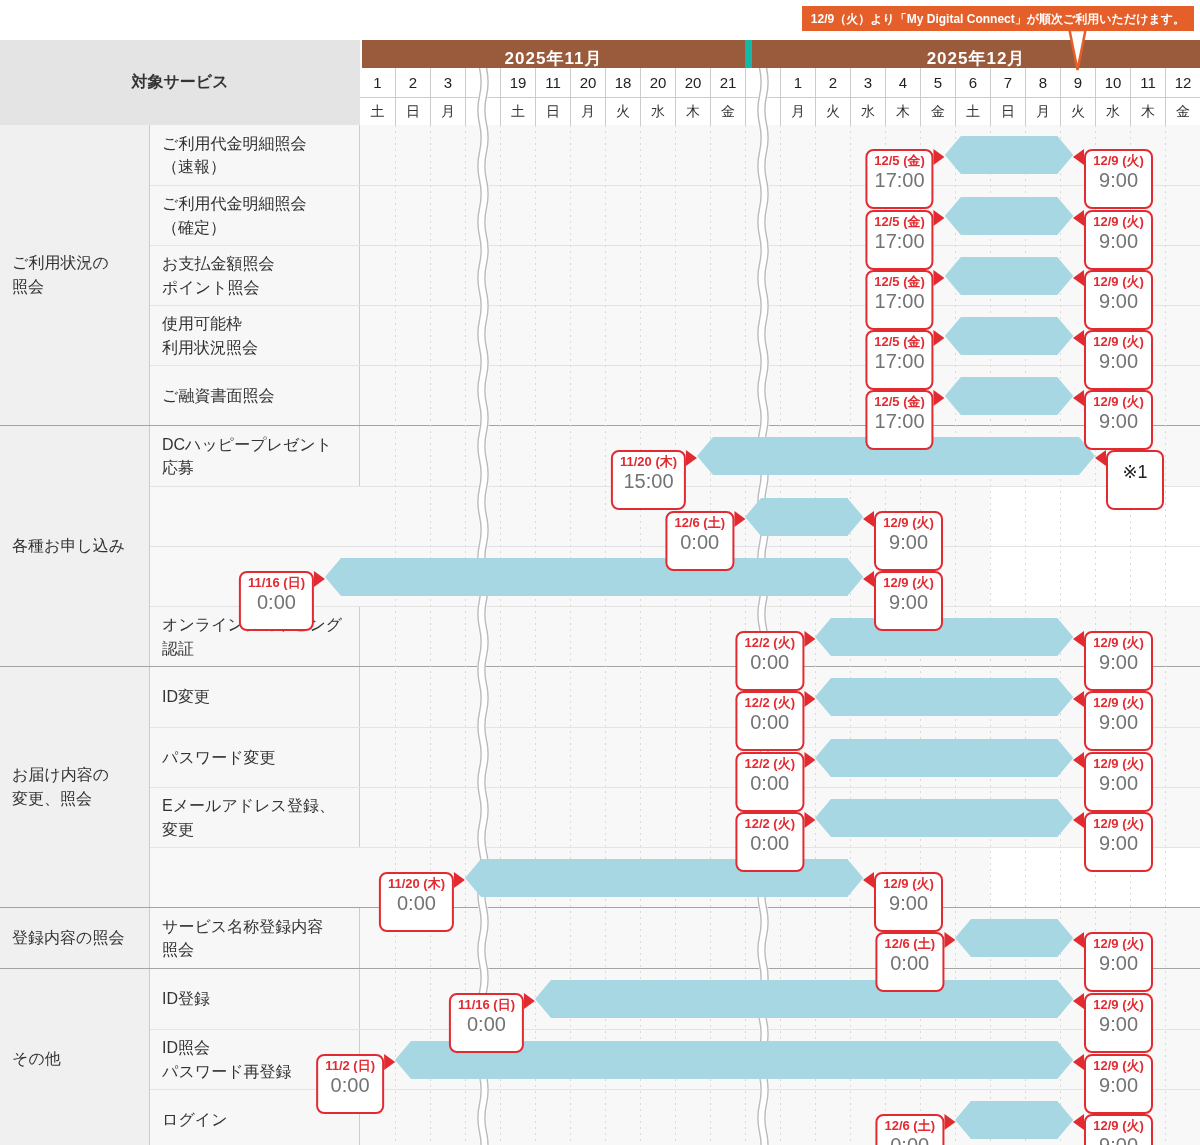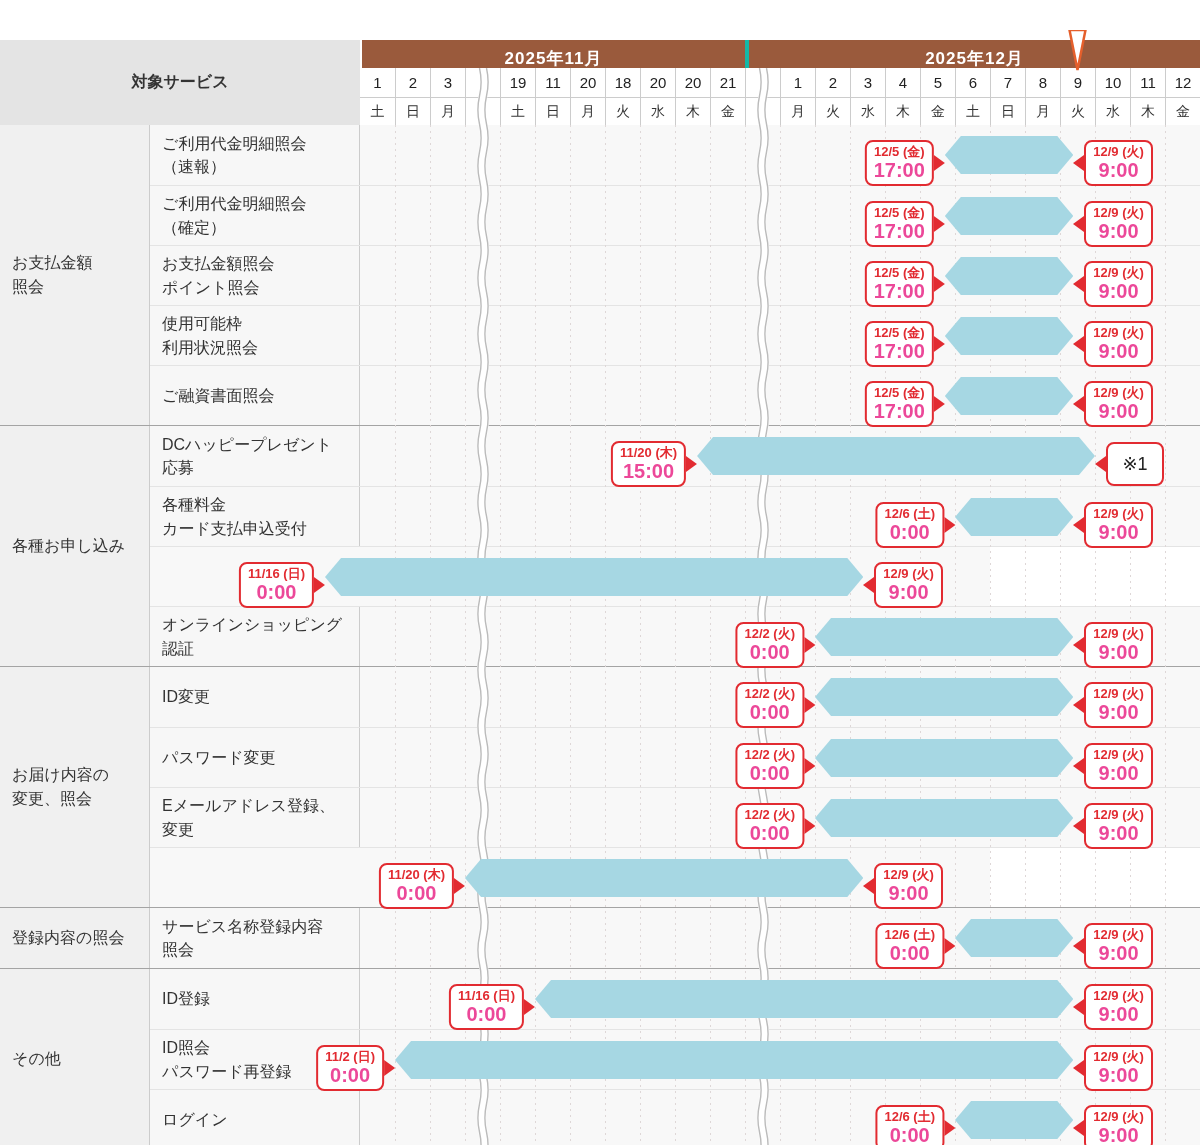--- a/index.html
+++ b/index.html
@@ -13,21 +13,21 @@
   #notice-pointer { position:absolute; left:1068px; top:30px; z-index:6; }
 
   
   #thead { position:absolute; top:40px; left:0; width:1200px; height:85px; border-bottom:1px solid #adadad; }
   #corner-cell { position:absolute; left:0; top:0; width:360px; height:85px; background:#e4e4e4;
                  display:flex; align-items:center; justify-content:center;
                  font-size:16px; font-weight:600; color:#333; }
   #month-row { position:absolute; left:360px; top:0; width:840px; height:36px; display:flex; }
   .month-band { background:#9a5a3c; color:#fff; font-size:17px; font-weight:bold;
                 display:flex; align-items:center; justify-content:center; letter-spacing:1px; }
-  .month-band.gap-left { border-left:4px solid #14b8a6; }
+  .month-band.gap-left { border-left:7px solid #14b8a6; }
   .month-band.gap-small { border-left:2px solid #fff; }
   #date-row { position:absolute; left:360px; top:28px; width:840px; height:29px; display:flex; background:#fff; }
   #day-row  { position:absolute; left:360px; top:57px; width:840px; height:28px; display:flex; background:#fff;
               border-top:1px solid #ccc; }
   .tcell { width:35px; display:flex; align-items:center; justify-content:center; color:#333; }
   .tcell + .tcell { border-left:1px solid #ccc; }
   #date-row .tcell { font-size:15px; color:#222; }
   #day-row  .tcell { font-size:14px; }
 
   
@@ -47,35 +47,36 @@
 
   
   #gridlines { position:absolute; left:360px; top:125px; width:840px; height:1024px; z-index:2; pointer-events:none; }
   .vline { position:absolute; top:0; bottom:0; width:1px;
            background:repeating-linear-gradient(to bottom,#ded7d7 0 2px,transparent 2px 6px); }
   .wave { position:absolute; top:68px; z-index:3; pointer-events:none; }
 
   
   .bar { position:absolute; top:11px; height:38px; z-index:4;
          clip-path:polygon(16px 0,calc(100% - 16px) 0,100% 50%,calc(100% - 16px) 100%,16px 100%,0 50%); }
-  .sched-label { position:absolute; top:8px; height:60px; display:flex; align-items:center; z-index:5; }
+  .sched-label { position:absolute; top:24px; height:60px; display:flex; z-index:5; }
   .lbl-box { background:#fff; border:2px solid #e22b31; border-radius:8px; padding:3px 7px;
              text-align:center; min-width:58px; }
   .lbl-date { display:block; color:#e22b31; font-size:13px; font-weight:bold; line-height:1.15; white-space:nowrap; }
-  .lbl-time { display:block; color:#ec4899; font-size:20px; font-weight:700; line-height:1.1; white-space:nowrap; }
+  .lbl-time { display:block; color:#737373; font-size:20px; font-weight:400; line-height:1.1; white-space:nowrap; }
   .lbl-note { display:block; color:#222; font-size:18px; line-height:34px; padding:0 6px; }
   .tri { width:0; height:0; border-top:8px solid transparent; border-bottom:8px solid transparent; }
   .tri-right { border-left:11px solid #e22b31; }
   .tri-left  { border-right:11px solid #e22b31; }
 </style>
 </head>
 <body>
 
 <div id="page">
 
+  <div id="notice">12/9（火）より「My Digital Connect」が順次ご利用いただけます。</div>
   <svg id="notice-pointer" width="19" height="42" viewBox="0 0 19 42">
     <polygon points="1.5,0 17.5,0 9.5,40" fill="#ffffff" stroke="#e55f2b" stroke-width="2.5"></polygon>
   </svg>
 
   <div id="thead">
     <div id="corner-cell">対象サービス</div>
     <div id="month-row">
         <div class="month-band gap-small" style="width: 385px; background: rgb(154, 90, 60);">2025年11月</div>
         <div class="month-band gap-left" style="width: 455px; background: rgb(154, 90, 60);">2025年12月</div>
       </div>
@@ -129,21 +130,21 @@
         <div class="tcell">火</div>
         <div class="tcell">水</div>
         <div class="tcell">木</div>
         <div class="tcell">金</div>
       </div>
   </div>
 
   <div id="tbody">
       <div class="group">
         <div class="cat-cell">
-          <span>お支払金額</span>
+          <span>ご利用状況の</span>
           <span>照会</span>
         </div>
         <div class="rows">
           <div class="row">
             <div class="svc-cell">
               <span>ご利用代金明細照会</span>
               <span>（速報）</span>
             </div>
             <div class="tl-cell">
               <div class="bar" style="left: 584.85px; width: 128.45px; background: rgb(166, 215, 227);"></div>
@@ -277,24 +278,20 @@
               </div>
               <div class="sched-label" style="left: 735px;">
                 <div class="tri tri-left"></div>
                 <div class="lbl-box">
                   <span class="lbl-note">※1</span>
                 </div>
               </div>
             </div>
           </div>
           <div class="row">
-            <div class="svc-cell">
-              <span>各種料金</span>
-              <span>カード支払申込受付</span>
-            </div>
             <div class="tl-cell">
               <div class="bar" style="left: 595px; width: 118.3px; background: rgb(166, 215, 227);"></div>
               <div class="sched-label" style="left: 595px; transform: translateX(-100%);">
                 <div class="lbl-box">
                   <span class="lbl-date">12/6 (土)</span>
                   <span class="lbl-time">0:00</span>
                 </div>
                 <div class="tri tri-right"></div>
               </div>
               <div class="sched-label" style="left: 713.3px;">

